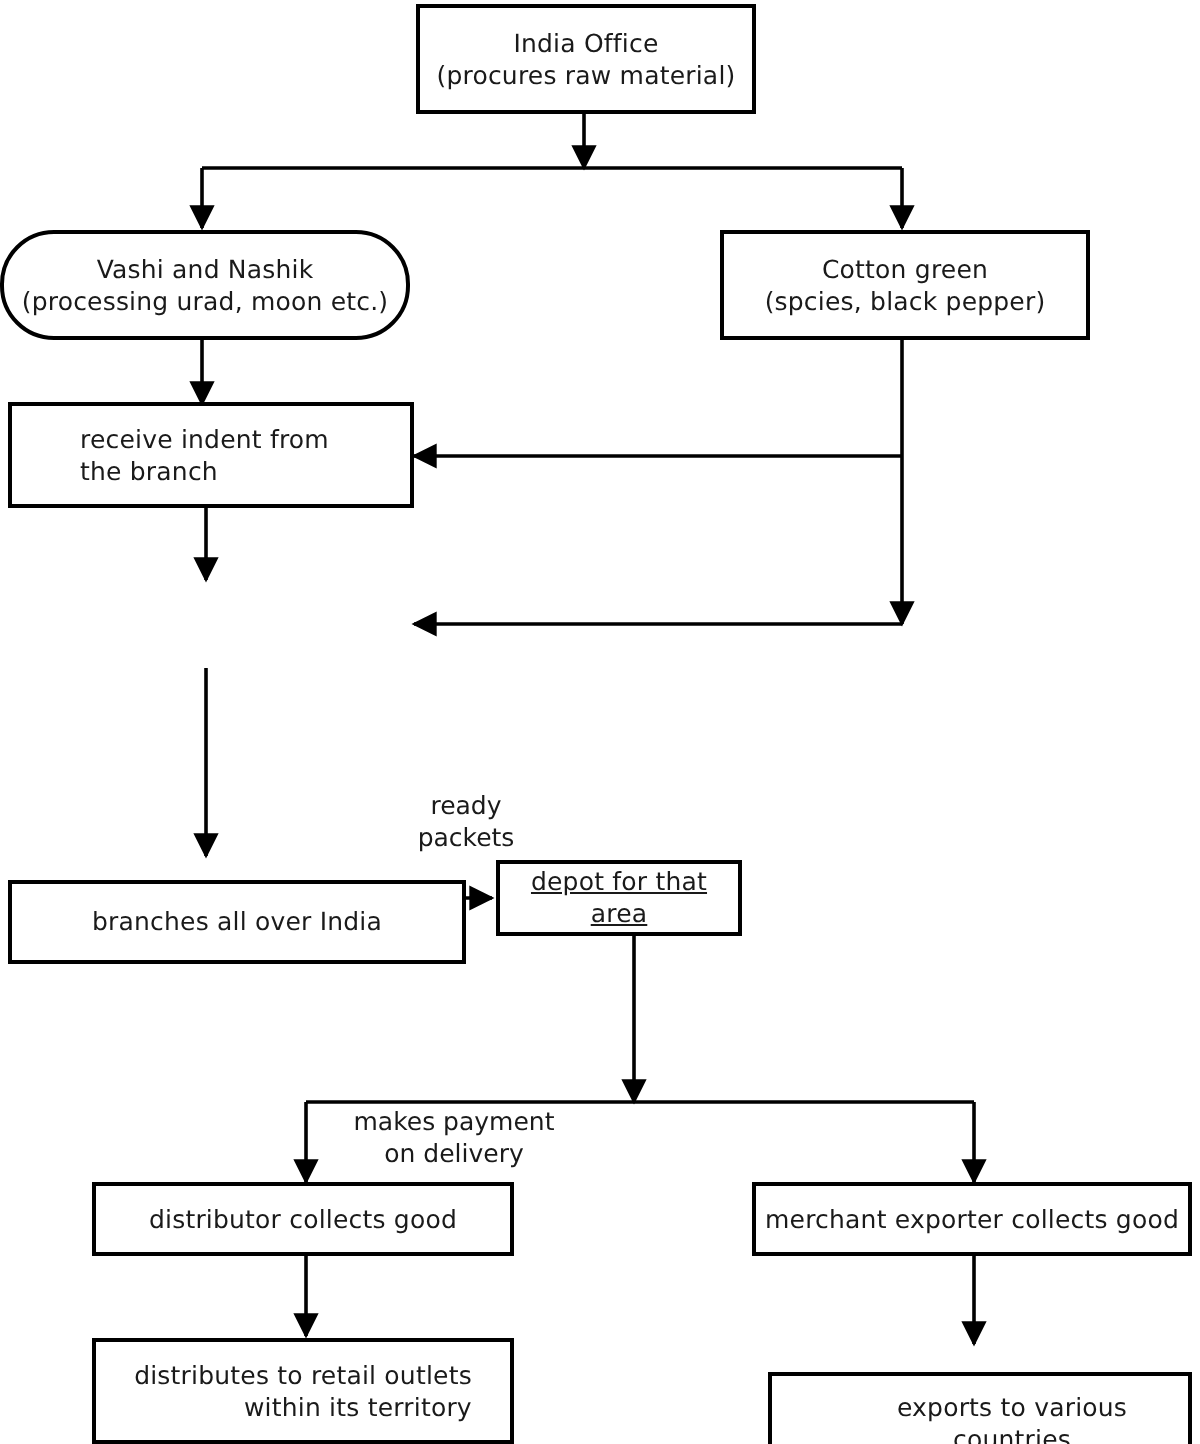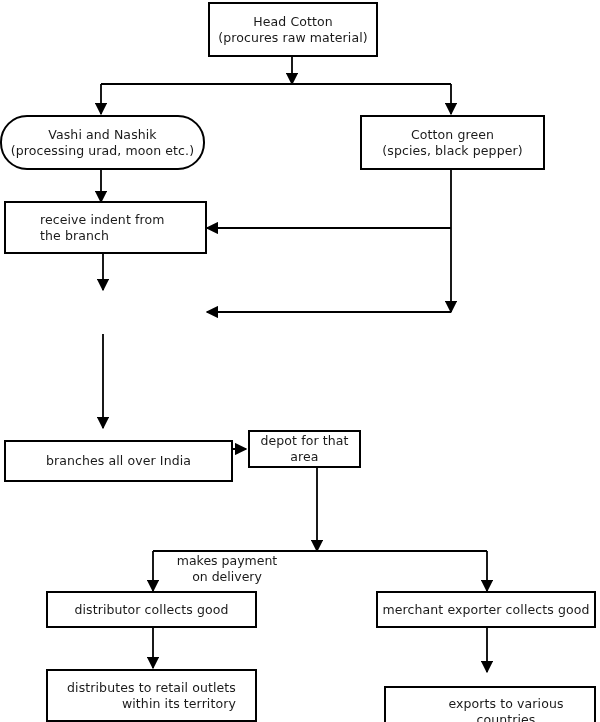--- a/index.html
+++ b/index.html
@@ -103,21 +103,21 @@
       <path d="M 487 551 L 487 591" marker-end="url(#arrow)"></path>
 
       <path d="M 153 628 L 153 668" marker-end="url(#arrow)"></path>
 
       <path d="M 487 628 L 487 672" marker-end="url(#arrow)"></path>
 
     </g>
   </svg>
 
   <div class="node" style="left:208px; top:2px; width:170px; height:55px;">
-    <span class="label">Head Cotton
+    <span class="label">India Office
 (procures raw material)</span>
   </div>
 
   <div class="node" style="left:0px; top:115px; width:205px; height:55px;border-radius:27px;">
     <span class="label">Vashi and Nashik
 (processing urad, moon etc.)</span>
   </div>
 
   <div class="node align-left" style="left:4px; top:201px; width:203px; height:53px;">
     <span class="label">receive indent from
@@ -127,38 +127,40 @@
   <div class="node" style="left:360px; top:115px; width:185px; height:55px;">
     <span class="label">Cotton green
 (spcies, black pepper)</span>
   </div>
 
 
   <div class="node" style="left:4px; top:440px; width:229px; height:42px;">
     <span class="label">branches all over India</span>
   </div>
 
-  <div class="node" style="left:248px; top:430px; width:113px; height:38px;">
+  <div class="node" style="left:248px; top:430px; width:123px; height:38px;text-decoration:underline;">
     <span class="label">depot for that area</span>
   </div>
 
   <div class="node" style="left:46px; top:591px; width:211px; height:37px;">
     <span class="label">distributor collects good</span>
   </div>
 
   <div class="node" style="left:376px; top:591px; width:220px; height:37px;align-items:center;">
     <span class="label">merchant exporter collects good</span>
   </div>
 
   <div class="node" style="left:46px; top:669px; width:211px; height:53px;text-align:right;">
     <span class="label">distributes to retail outlets
 within its territory</span>
   </div>
 
   <div class="node" style="left:384px; top:686px; width:212px; height:52px;padding-left:32px;">
     <span class="label">exports to various countries</span>
   </div>
 
+  <div class="edge-label center" style="left:198px; top:395px; width:70px;">ready
+packets</div>
 
   <div class="edge-label center" style="left:162px; top:553px; width:130px;">makes payment
 on delivery</div>
 
 </div>
 
 </body></html>

